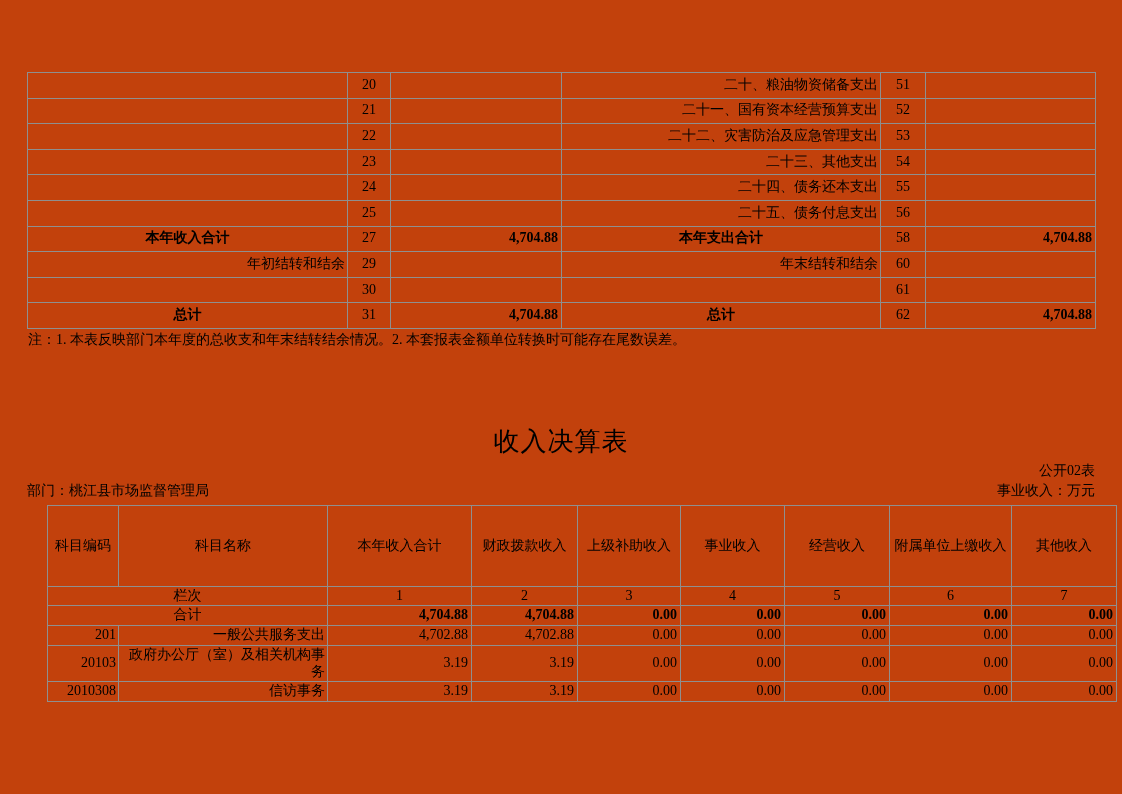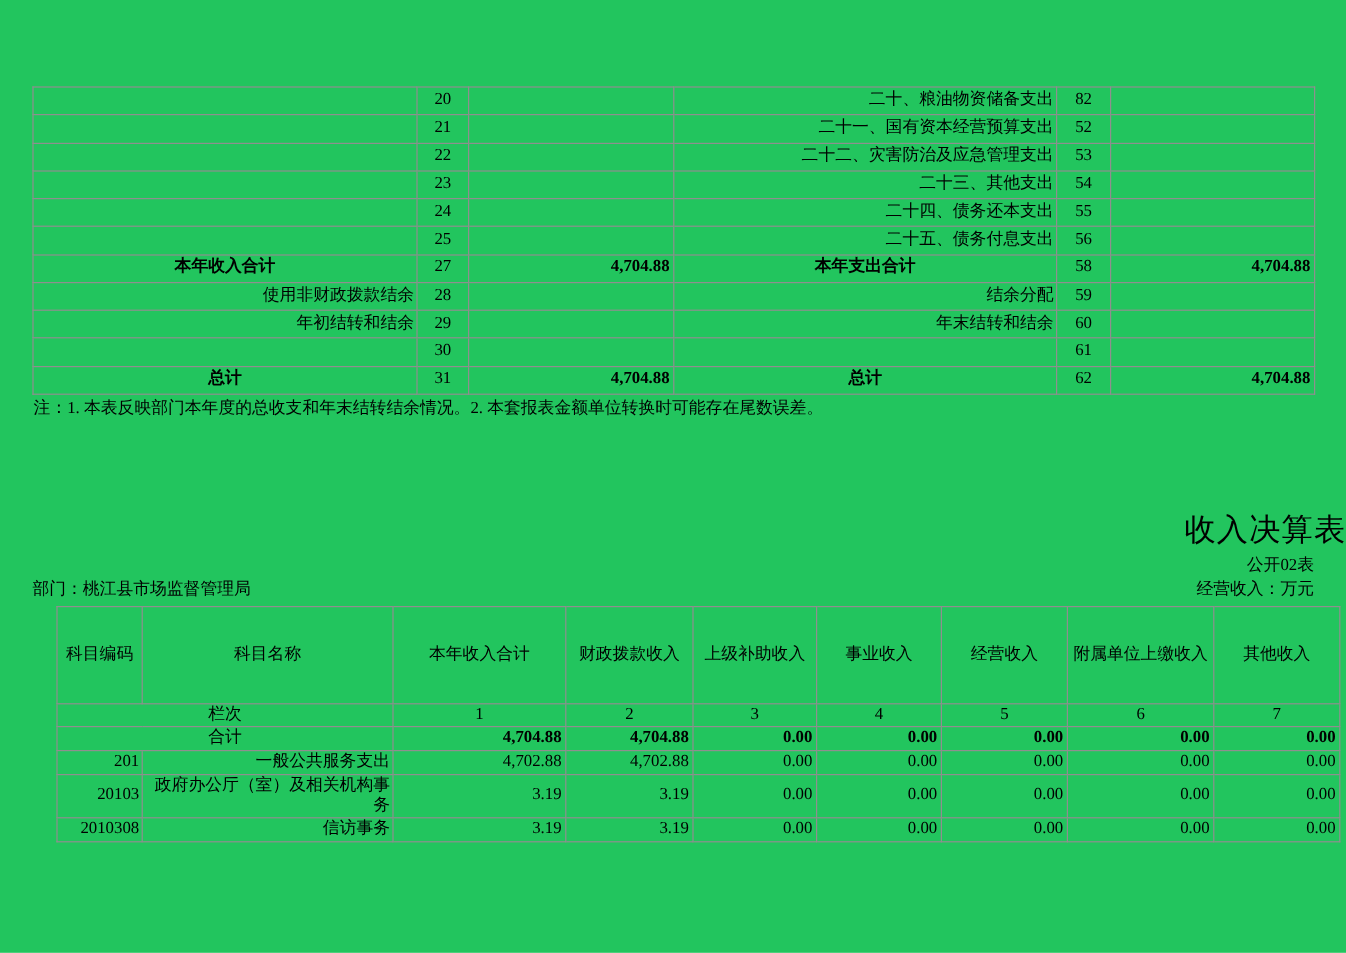--- a/index.html
+++ b/index.html
@@ -5,21 +5,21 @@
 <style>
   * { box-sizing: border-box; margin: 0; padding: 0; }
   html, body { background: #ffffff; }
   body {
     width: 1122px; height: 794px;
     font-family: "Liberation Serif", "DejaVu Serif", serif;
     color: #000;
     position: relative;
     overflow: hidden;
   }
-  .page { position: relative; width: 1122px; height: 794px; background: #22c55e; }
+  .page { position: relative; width: 1122px; height: 794px; background: #c2410c; }
 
   table.doc-table {
     border-collapse: collapse;
     table-layout: fixed;
     font-size: 14px;
     line-height: 1.2;
   }
   table.doc-table td {
     border: 1px solid #8f8f8f;
     overflow: hidden;
@@ -35,21 +35,21 @@
 
   
   .summary-wrap { position: absolute; left: 27px; top: 72px; }
   .summary-wrap table { width: 1068px; height: 257px; }
   .summary-wrap tr { height: 20px; }
 
   
   .note { position: absolute; left: 28px; top: 331px; font-size: 14px; }
 
   
-  .rpt-title { position: absolute; left: 0; top: 424px; width: 1122px; text-align: right; font-size: 26px; letter-spacing: 1px; }
+  .rpt-title { position: absolute; left: 0; top: 424px; width: 1122px; text-align: center; font-size: 26px; letter-spacing: 1px; }
   .table-code { position: absolute; right: 27px; top: 462px; font-size: 14px; }
   .dept-line  { position: absolute; left: 27px;  top: 482px; font-size: 14px; }
   .unit-line  { position: absolute; right: 27px; top: 482px; font-size: 14px; }
 
   
   .income-wrap { position: absolute; left: 27px; top: 505px; padding-left: 20px; }
   .income-wrap table { width: 1069px; height: 197px; }
   .income-wrap tr.hdr { height: 78px; }
   .income-wrap tr.idx { height: 18px; }
   .income-wrap tr.r   { height: 19px; }
@@ -69,21 +69,21 @@
         <col style="width:319px">
           <col style="width:45px">
           <col style="width:170px">
       </colgroup>
       <tbody>
         <tr>
           <td class="lbl"></td>
           <td class="ctr">20</td>
           <td class="val"></td>
           <td class="lbl">二十、粮油物资储备支出</td>
-          <td class="ctr">82</td>
+          <td class="ctr">51</td>
           <td class="val"></td>
         </tr>
         <tr>
           <td class="lbl"></td>
           <td class="ctr">21</td>
           <td class="val"></td>
           <td class="lbl">二十一、国有资本经营预算支出</td>
           <td class="ctr">52</td>
           <td class="val"></td>
         </tr>
@@ -119,28 +119,20 @@
           <td class="ctr">56</td>
           <td class="val"></td>
         </tr>
         <tr>
           <td class="ctr b">本年收入合计</td>
           <td class="ctr">27</td>
           <td class="val b">4,704.88</td>
           <td class="ctr b">本年支出合计</td>
           <td class="ctr">58</td>
           <td class="val b">4,704.88</td>
-        </tr>
-        <tr>
-          <td class="lbl">使用非财政拨款结余</td>
-          <td class="ctr">28</td>
-          <td class="val"></td>
-          <td class="lbl">结余分配</td>
-          <td class="ctr">59</td>
-          <td class="val"></td>
         </tr>
         <tr>
           <td class="lbl">年初结转和结余</td>
           <td class="ctr">29</td>
           <td class="val"></td>
           <td class="lbl">年末结转和结余</td>
           <td class="ctr">60</td>
           <td class="val"></td>
         </tr>
         <tr>
@@ -161,21 +153,21 @@
         </tr>
       </tbody>
     </table>
   </div>
 
   <div class="note">注：1. 本表反映部门本年度的总收支和年末结转结余情况。2. 本套报表金额单位转换时可能存在尾数误差。</div>
 
   <div class="rpt-title">收入决算表</div>
   <div class="table-code">公开02表</div>
   <div class="dept-line">部门：桃江县市场监督管理局</div>
-  <div class="unit-line">经营收入：万元</div>
+  <div class="unit-line">事业收入：万元</div>
 
   <div class="income-wrap">
     <table class="doc-table">
       <colgroup>
         <col style="width:71px">
           <col style="width:209px">
           <col style="width:144px">
         <col style="width:106px">
           <col style="width:103px">
           <col style="width:104px">

